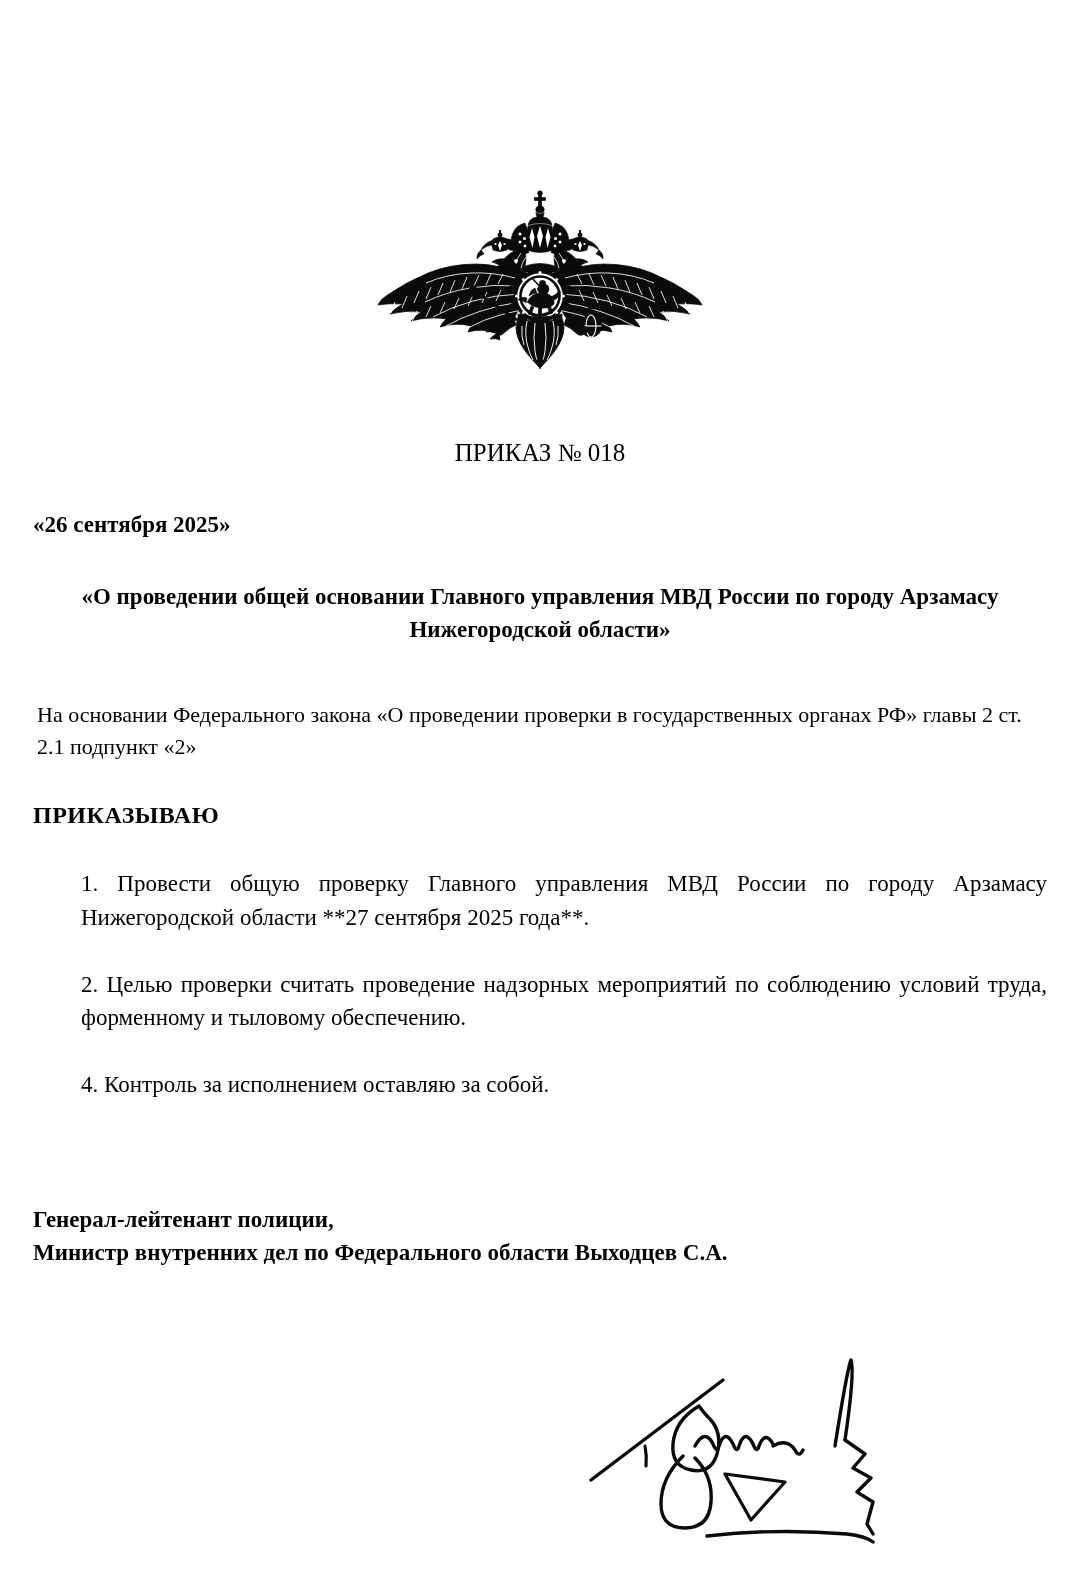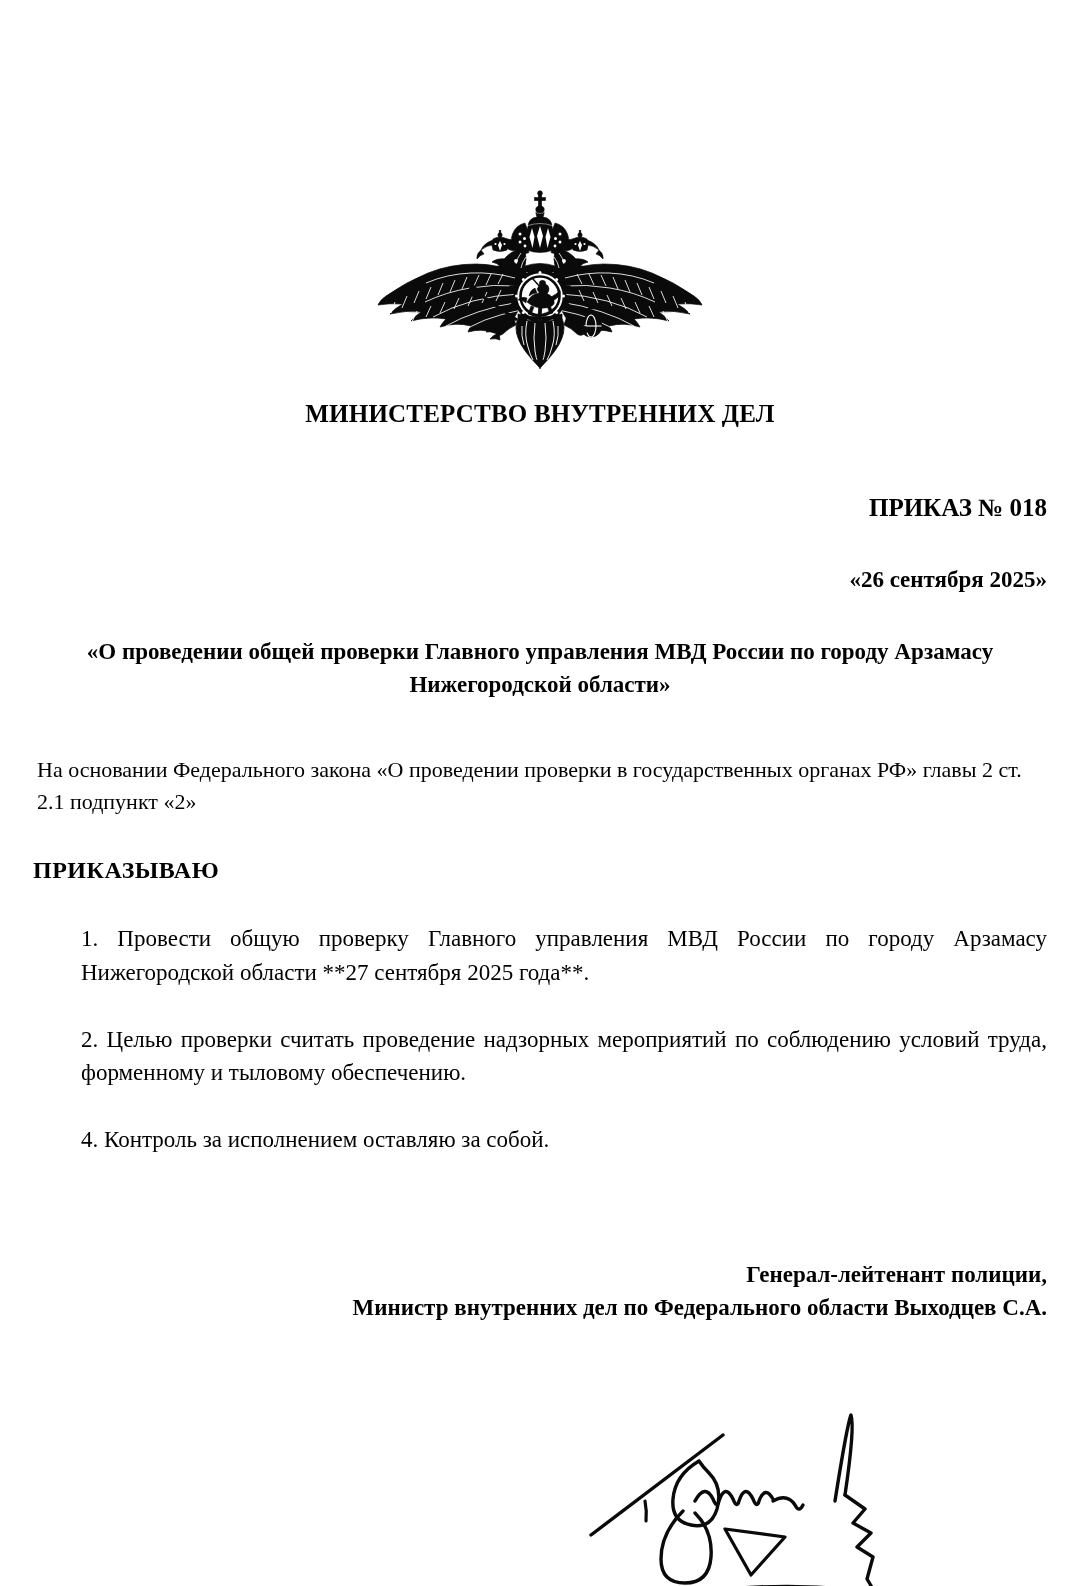--- a/index.html
+++ b/index.html
@@ -45,29 +45,29 @@
     line-height: 1.32;
     letter-spacing: 0.2px;
   }
   .ministry-header .line {
     display: block;
     white-space: nowrap;
   }
 
   .order-title {
     margin-top: 62px;
-    text-align: right;
-    font-weight: bold;
+    text-align: center;
+    font-weight: normal;
     font-size: 25px;
     line-height: 1.3;
   }
 
   .order-date {
     margin-top: 40px;
-    text-align: right;
+    text-align: left;
     font-weight: bold;
     font-size: 23px;
     line-height: 1.3;
   }
 
   .order-subject {
     margin-top: 42px;
     text-align: center;
     font-weight: bold;
     font-size: 23px;
@@ -107,21 +107,21 @@
     margin-bottom: 34px;
     margin-left: 48px;
   }
   .clause:last-child {
     margin-bottom: 0;
   }
 
   
   .signature-block {
     margin-top: 102px;
-    text-align: right;
+    text-align: left;
     font-weight: bold;
     font-size: 23px;
     line-height: 1.45;
   }
   .signature-block .line {
     display: block;
   }
 
   .signature-area {
     margin-top: 58px;
@@ -416,28 +416,27 @@
         <g stroke-width="0.6">
           <rect x="163.8" y="118" width="2.4" height="52"></rect>
           <path d="M161 170 l8 0 l-4 9 z"></path>
         </g>
 
       </g>
     </svg>
   </div>
 
   <div class="ministry-header">
-    <span class="line">МИНИСТЕРСТВО ВНУТРЕННИХ ДЕЛ</span>
   </div>
 
   <div class="order-title">ПРИКАЗ № 018</div>
 
   <div class="order-date">«26 сентября 2025»</div>
 
-  <div class="order-subject">«О проведении общей проверки Главного управления МВД России по городу Арзамасу Нижегородской области»</div>
+  <div class="order-subject">«О проведении общей основании Главного управления МВД России по городу Арзамасу Нижегородской области»</div>
 
   <div class="legal-basis">На основании Федерального закона «О проведении проверки в государственных органах РФ» главы 2 ст. 2.1 подпункт «2»</div>
 
   <div class="command-word">ПРИКАЗЫВАЮ</div>
 
   <div class="clauses">
     <p class="clause">1. Провести общую проверку Главного управления МВД России по городу Арзамасу Нижегородской области **27 сентября 2025 года**.</p>
     <p class="clause">2. Целью проверки считать проведение надзорных мероприятий по соблюдению условий труда, форменному и тыловому обеспечению.</p>
     <p class="clause">4. Контроль за исполнением оставляю за собой.</p>
   </div>

